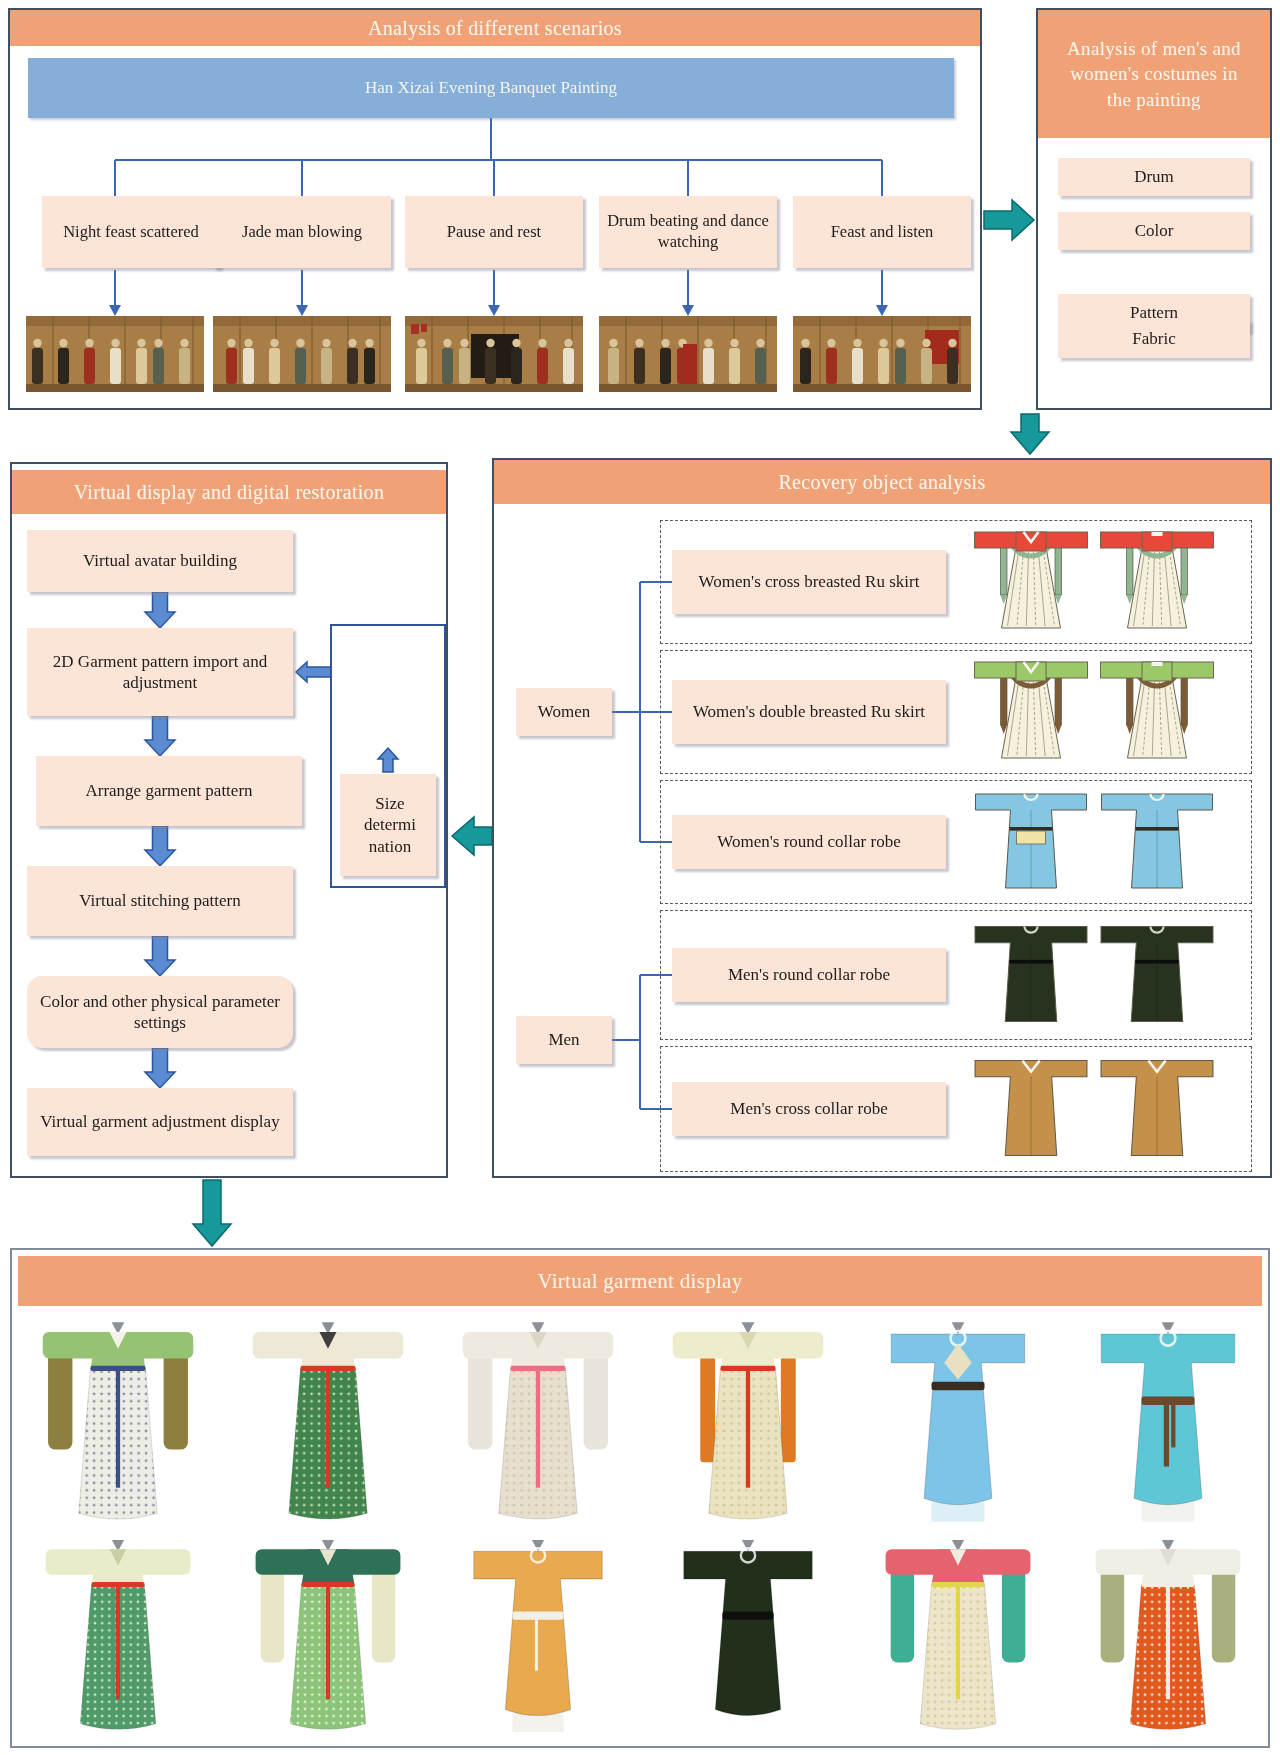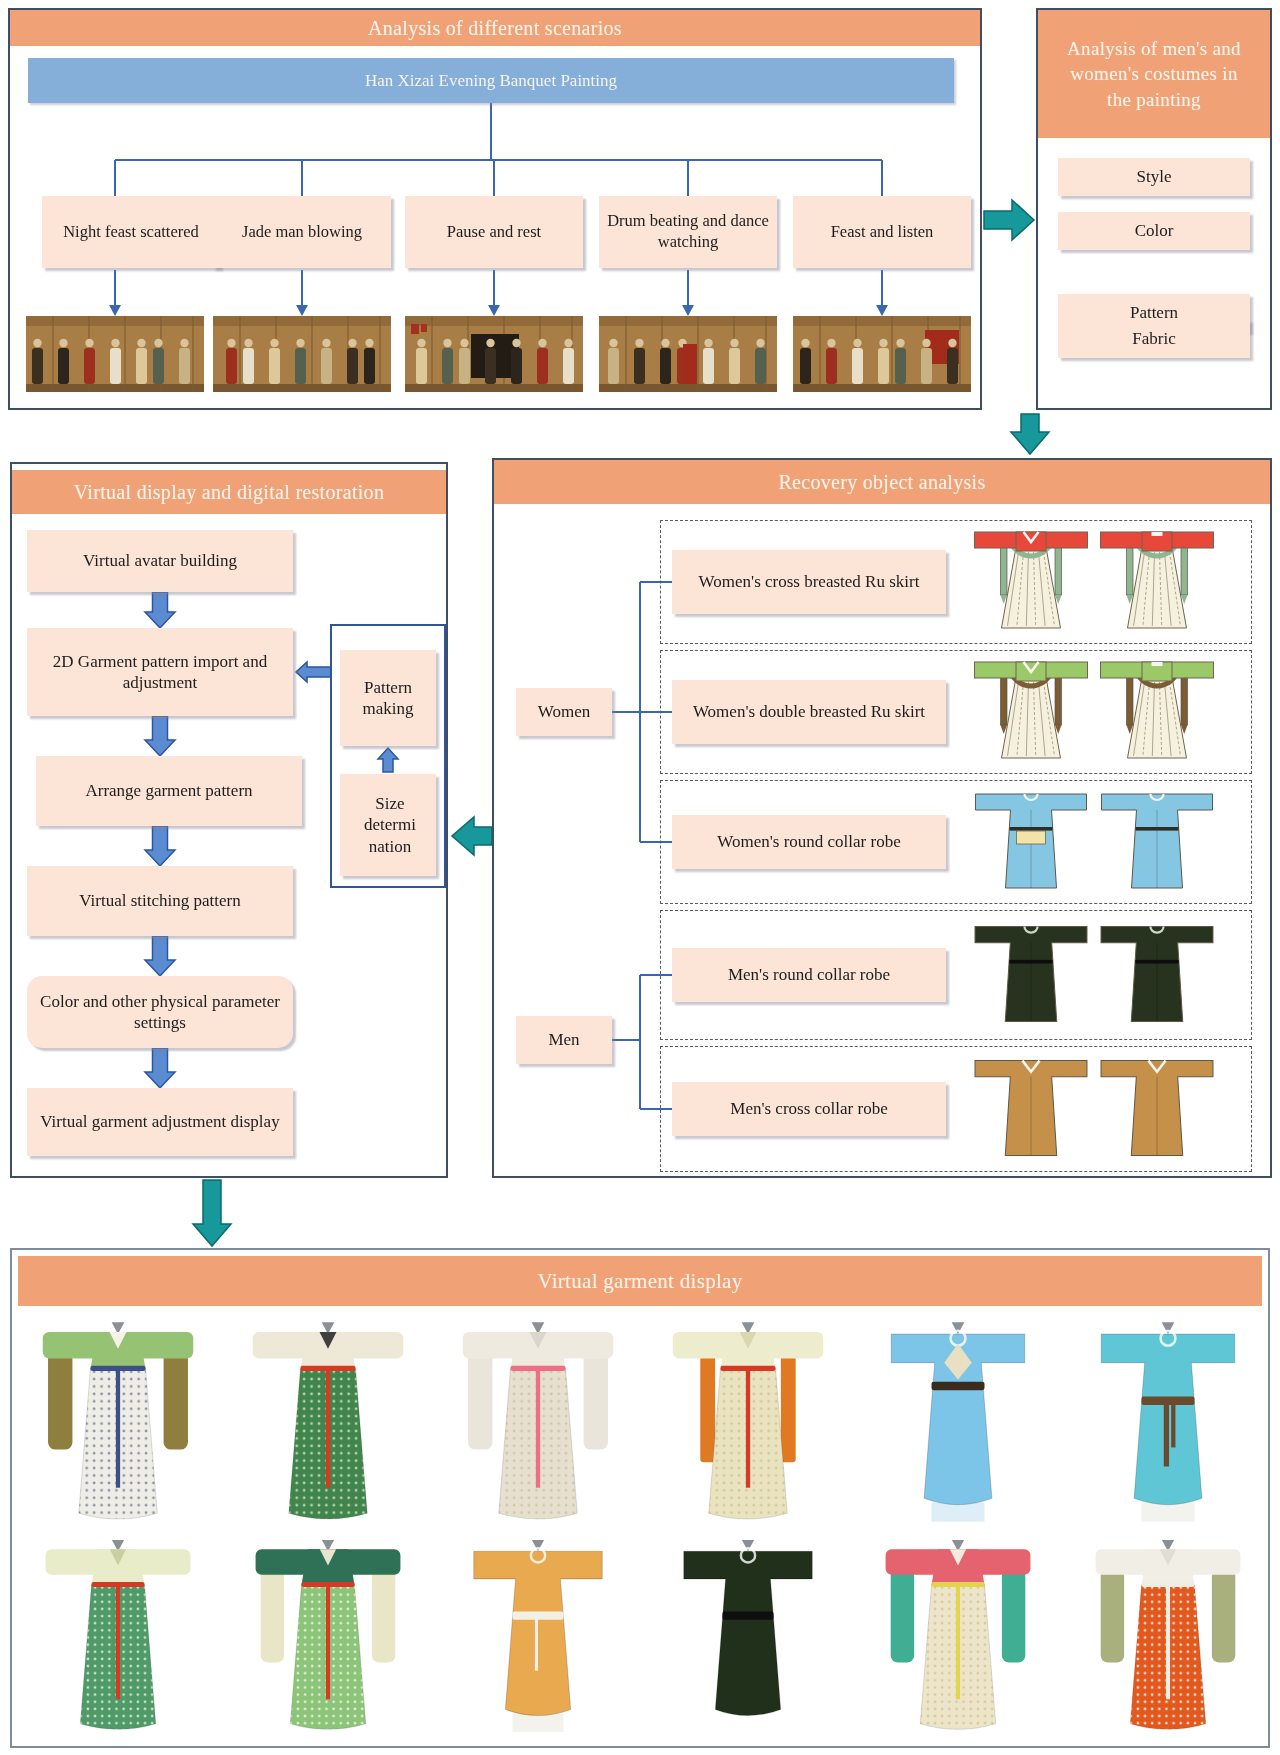--- a/index.html
+++ b/index.html
@@ -24,21 +24,21 @@
     position:absolute;background:#fce4d6;box-shadow:3px 3px 2px rgba(130,130,148,.45);
     display:flex;align-items:center;justify-content:center;text-align:center;
     font-size:16.5px;line-height:1.25;padding:2px 8px;box-sizing:border-box;color:#1d1d1d;
   }
   .dashedrow{position:absolute;border:1.6px dashed #5a5a5a;box-sizing:border-box;background:transparent;}
   .innerbox{position:absolute;border:2px solid #2f5597;background:transparent;box-sizing:border-box;}
   .gcell{position:absolute;}
   .gcell svg{display:block;}
   #panelA{left:8px;top:8px;width:974px;height:402px;}
   #hdrA{left:10px;top:10px;width:970px;height:36px;}
-  #bar{left:28px;top:58px;width:926px;height:45px;}
+  #bar{left:28px;top:58px;width:926px;height:60px;}
   #panelB{left:1036px;top:8px;width:236px;height:402px;}
   #hdrB{left:1038px;top:10px;width:232px;height:128px;font-size:19px;line-height:1.32;}
   #panelC{left:10px;top:462px;width:438px;height:716px;}
   #hdrC{left:12px;top:470px;width:434px;height:44px;}
   #sideBox{left:330px;top:624px;width:116px;height:264px;}
   #panelD{left:492px;top:458px;width:780px;height:720px;}
   #hdrD{left:494px;top:460px;width:776px;height:44px;}
   #panelE{left:10px;top:1248px;width:1260px;height:500px;border-color:#7f8c9b;}
   #hdrE{left:18px;top:1256px;width:1244px;height:50px;font-size:21px;}
 </style>
@@ -235,31 +235,30 @@
         <rect x="85" y="32" width="11" height="36" rx="3" fill="#ddc89a"></rect>
         <circle cx="90.5" cy="27" r="4.2" fill="#d9c49c"></circle>
         <rect x="102" y="32" width="11" height="36" rx="3" fill="#55604f"></rect>
         <circle cx="107.5" cy="27" r="4.2" fill="#d9c49c"></circle>
         <rect x="128" y="32" width="11" height="36" rx="3" fill="#c7b284"></rect>
         <circle cx="133.5" cy="27" r="4.2" fill="#d9c49c"></circle>
         <rect x="154" y="32" width="11" height="36" rx="3" fill="#3b2f22"></rect>
         <circle cx="159.5" cy="27" r="4.2" fill="#d9c49c"></circle>
       </svg>
     </div>
-    <div class="peach" style="left: 1058px; top: 158px; width: 192px; height: 38px; font-size: 17px;">Style</div>
+    <div class="peach" style="left: 1058px; top: 158px; width: 192px; height: 38px; font-size: 17px;">Drum</div>
     <div class="peach" style="left: 1058px; top: 212px; width: 192px; height: 38px; font-size: 17px;">Color</div>
     <div class="peach" style="left: 1058px; top: 266px; width: 192px; height: 38px; font-size: 17px; margin-top: 28px;">Pattern</div>
     <div class="peach" style="left: 1058px; top: 320px; width: 192px; height: 38px; font-size: 17px;">Fabric</div>
     <div class="peach" style="left: 27px; top: 530px; width: 266px; height: 62px; font-size: 17px;">Virtual avatar building</div>
     <div class="peach" style="left: 27px; top: 628px; width: 266px; height: 88px; font-size: 17px;">2D Garment pattern import and adjustment</div>
     <div class="peach" style="left: 36px; top: 756px; width: 266px; height: 70px; font-size: 17px;">Arrange garment pattern</div>
     <div class="peach" style="left: 27px; top: 866px; width: 266px; height: 70px; font-size: 17px;">Virtual stitching pattern</div>
     <div class="peach" style="left: 27px; top: 976px; width: 266px; height: 72px; font-size: 17px; border-radius: 15px;">Color and other physical parameter settings</div>
     <div class="peach" style="left: 27px; top: 1088px; width: 266px; height: 68px; font-size: 17px;">Virtual garment adjustment display</div>
-    <div class="peach" style="left: 340px; top: 650px; width: 96px; height: 96px; font-size: 17px;">Pattern making</div>
     <div class="peach" style="left: 340px; top: 774px; width: 96px; height: 102px; font-size: 17px; padding-left: 12px;">Size determi nation</div>
     <div class="dashedrow" style="left: 660px; top: 520px; width: 592px; height: 124px;"></div>
     <div class="peach" style="left: 672px; top: 550px; width: 274px; height: 64px; font-size: 17px;">Women's cross breasted Ru skirt</div>
     <div class="gcell" style="left: 972px; top: 525px; width: 118px; height: 112px;">
       <svg viewBox="0 0 117 112" width="100%" height="100%" preserveAspectRatio="xMidYMid meet">
         <rect x="28" y="10" width="6.5" height="60" fill="#8fb591" stroke="#5a5546" stroke-width="0.7"></rect>
         <rect x="82.5" y="10" width="6.5" height="60" fill="#8fb591" stroke="#5a5546" stroke-width="0.7"></rect>
         <polygon points="28,70 34.5,70 31.2,79" fill="#8fb591"></polygon>
         <polygon points="82.5,70 89,70 85.7,79" fill="#8fb591"></polygon>
         <polygon points="43,25 74,25 88,103 29,103" fill="#f5f1dd" stroke="#6b6553" stroke-width="1"></polygon>

